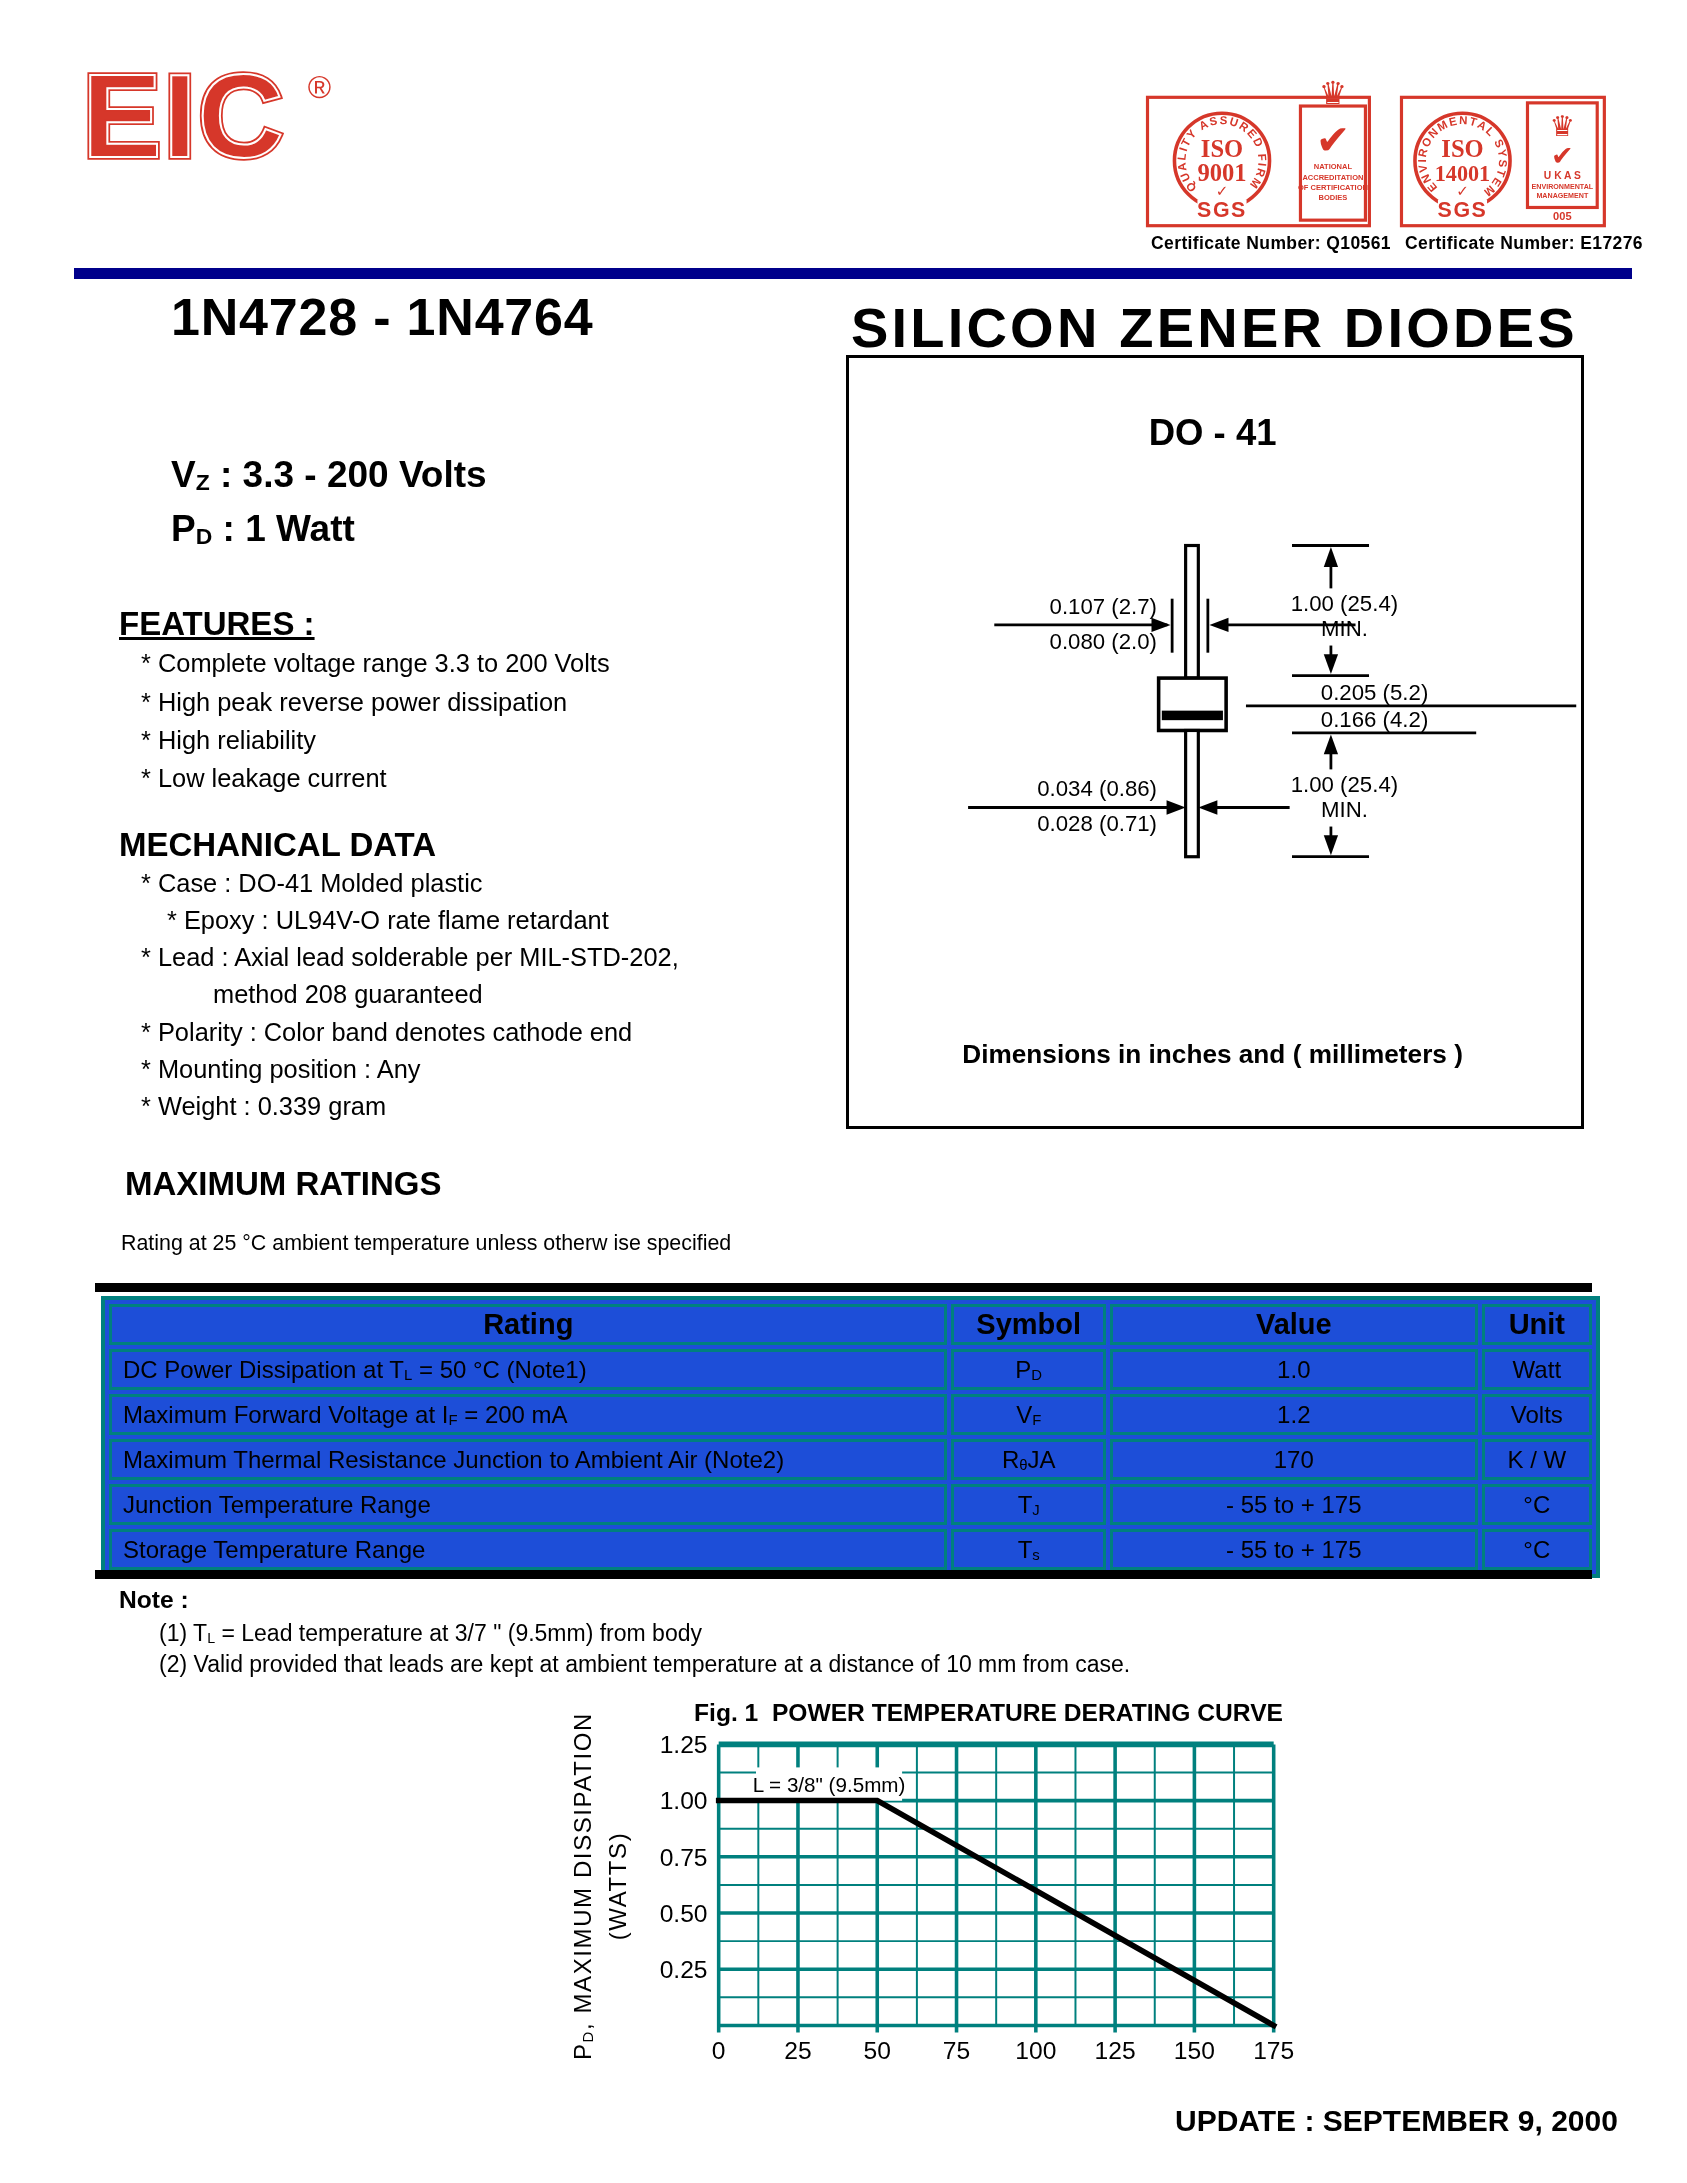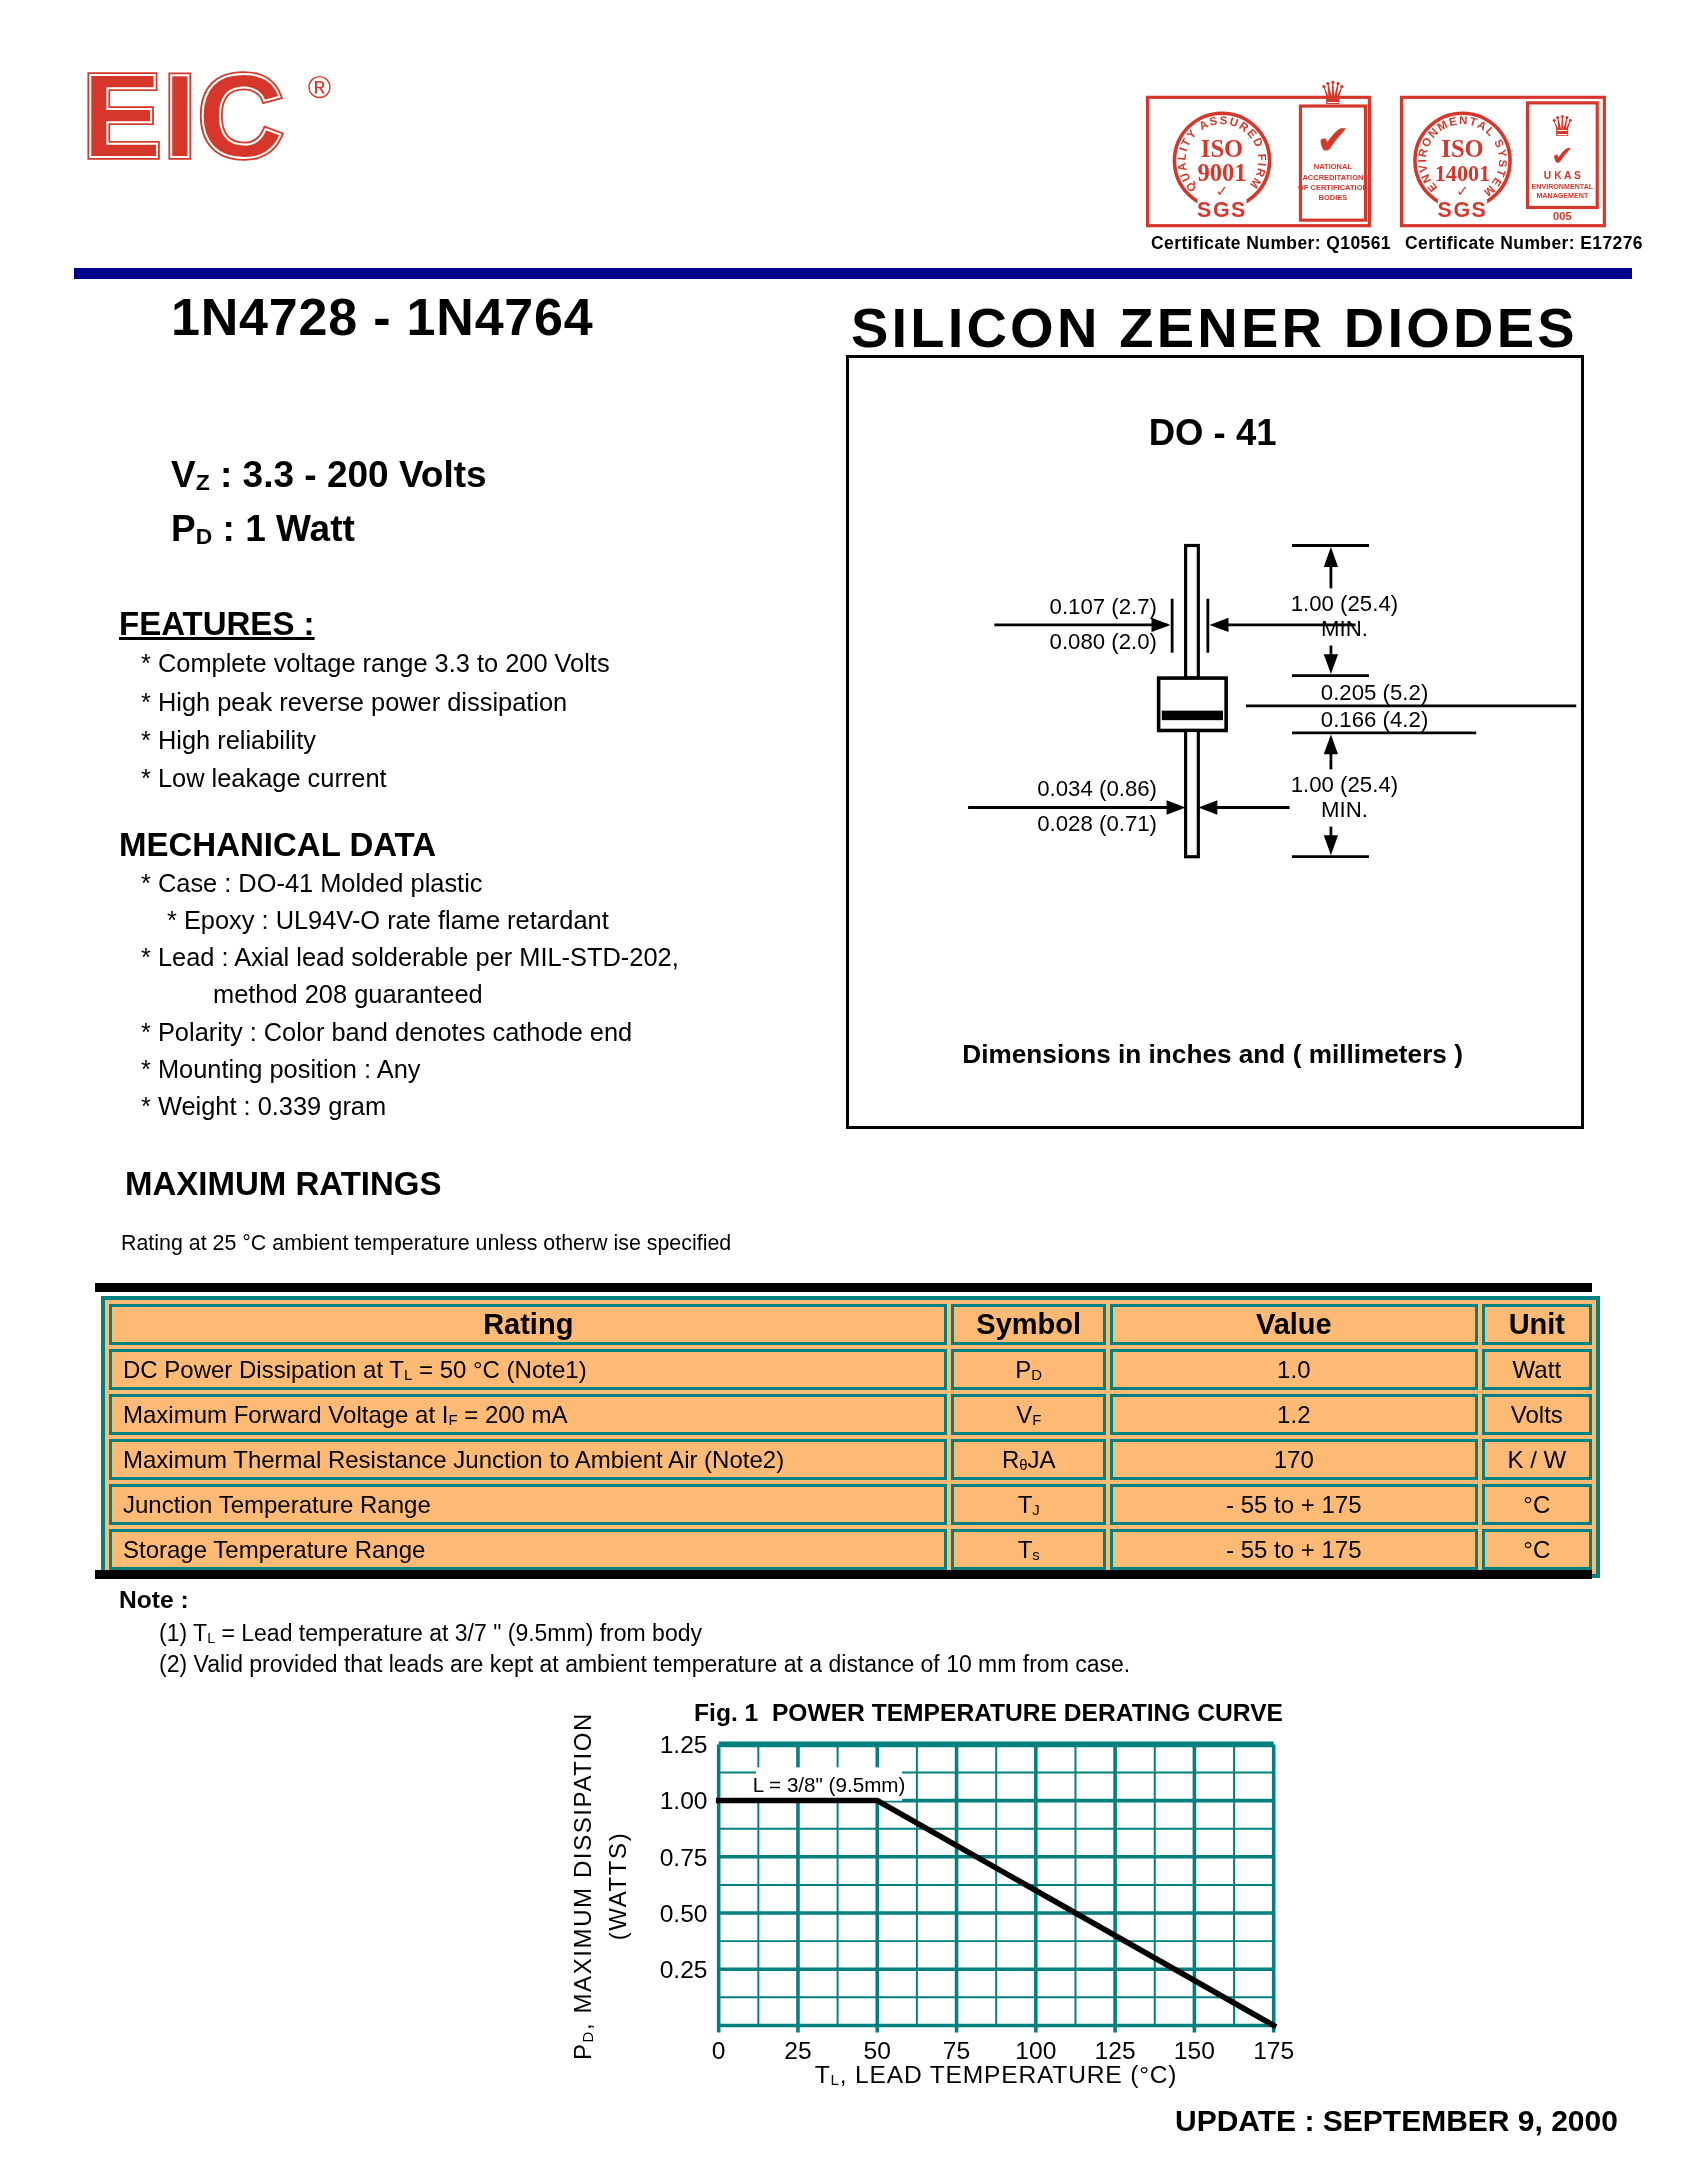--- a/index.html
+++ b/index.html
@@ -10,21 +10,21 @@
   .subsc{font-size:0.62em;position:relative;top:0.14em;}
   svg text{font-family:"Liberation Sans",sans-serif;}
   svg text.glyph{font-family:"DejaVu Sans",sans-serif;}
   svg text.serif{font-family:"Liberation Serif",serif;}
   .tick{font-size:31px;}
   .dimtxt{font-size:28px;}
   .certtxt{font-size:17.5px;font-weight:600;color:#000000;letter-spacing:0.4px;}
   .bodyline{font-size:25.4px;white-space:nowrap;}
   .rule{background:#000;}
   
-  #ratings-wrap{position:absolute;left:101px;top:1296px;width:1491px;border:4px solid #00807e;background:#fdba74;}
+  #ratings-wrap{position:absolute;left:101px;top:1296px;width:1491px;border:4px solid #00807e;background:#1d4ed8;}
   #ratings-wrap table{width:100%;border-collapse:separate;border-spacing:4px;}
   #ratings-wrap th{border:3.2px solid #00807e;height:33px;font-size:29px;font-weight:bold;text-align:center;}
   #ratings-wrap td{border:3.2px solid #00807e;height:33px;font-size:24px;vertical-align:middle;}
   #ratings-wrap td.c-rating{text-align:left;padding-left:11px;}
   #ratings-wrap td.c-mid{text-align:center;}
 </style>
 </head>
 <body>
 
 <div id="page">
@@ -263,18 +263,17 @@
         <text x="824.1428571428571" y="433" text-anchor="middle" class="tick">150</text>
         <text x="924" y="433" text-anchor="middle" class="tick">175</text>
         <text x="211" y="48" text-anchor="end" class="tick">1.25</text>
         <text x="211" y="118.80000000000001" text-anchor="end" class="tick">1.00</text>
         <text x="211" y="189.6" text-anchor="end" class="tick">0.75</text>
         <text x="211" y="260.4" text-anchor="end" class="tick">0.50</text>
         <text x="211" y="331.2" text-anchor="end" class="tick">0.25</text>
       </g>
   </svg>
 
-  <div class="abs" style="left:718px;top:2061px;width:556px;text-align:center;font-size:24.6px;letter-spacing:0.8px;white-space:nowrap;"><span>T</span><span class="subsc">L</span><span>, LEAD TEMPERATURE (°C)</span></div>
 
   <div class="abs b" style="left:1175px;top:2104px;font-size:30px;white-space:nowrap;">UPDATE : SEPTEMBER 9, 2000</div>
 
 </div>
 
 
 </body></html>

